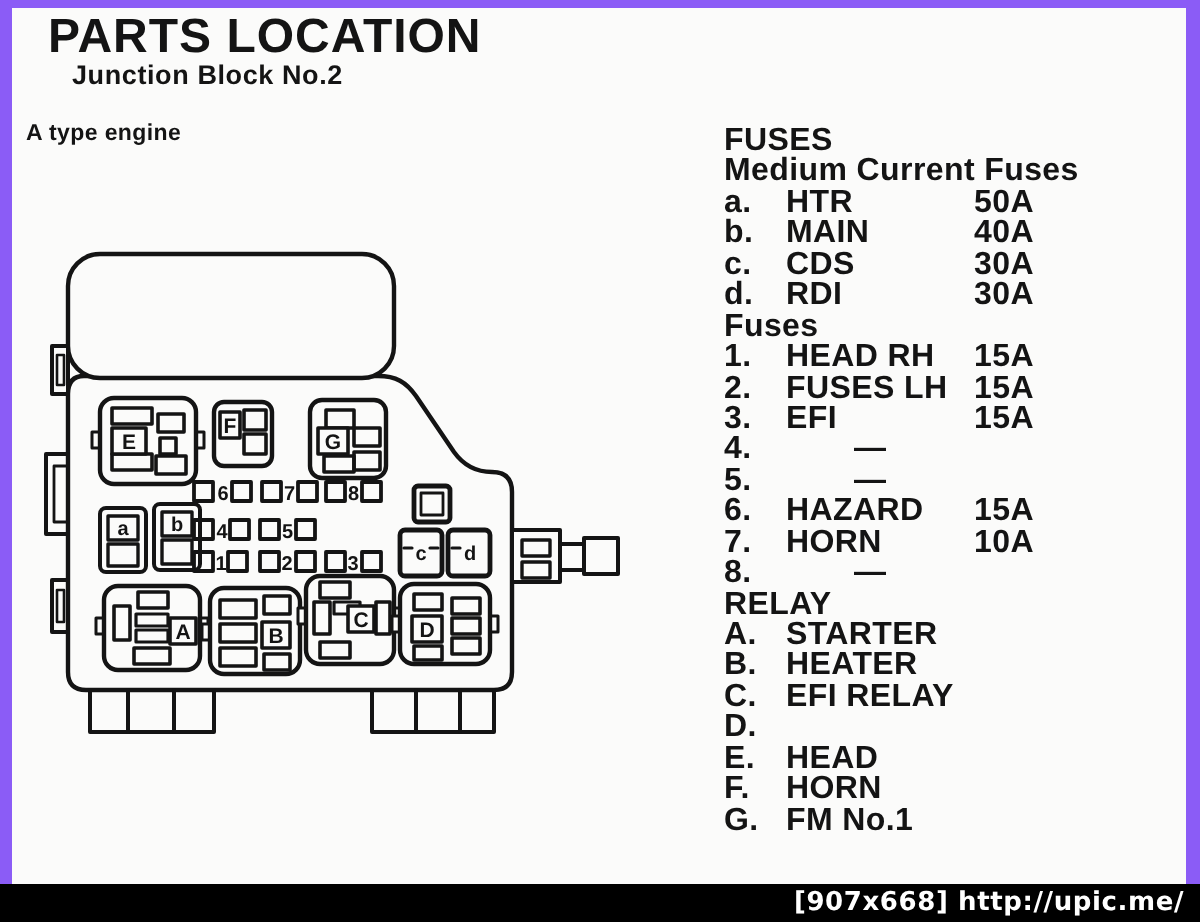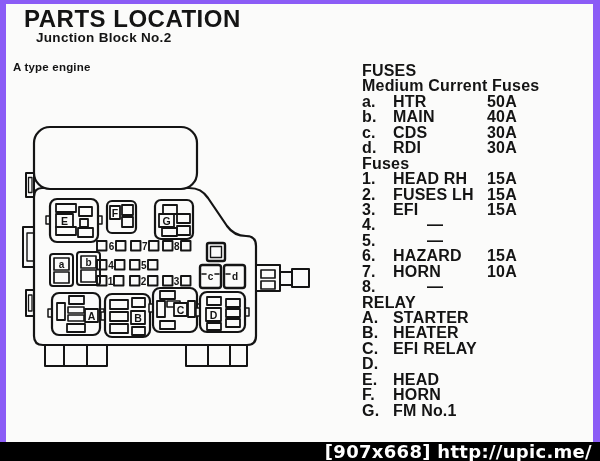--- a/index.html
+++ b/index.html
@@ -12,21 +12,21 @@
   .engine{left:13px;top:61px;font-size:11.5px;font-weight:bold;letter-spacing:0.2px;white-space:nowrap;}
   .legend{left:362px;top:63px;width:190px;font-size:16px;font-weight:bold;letter-spacing:0.2px;}
   .lrow{display:flex;height:15.45px;line-height:15.45px;white-space:nowrap;}
   .cid{width:31px;flex:0 0 31px;}
   .cname{width:94px;flex:0 0 94px;}
   .cname.dash{padding-left:34px;width:60px;flex:0 0 60px;}
   .camp{flex:1;}
   svg.diagram{position:absolute;left:0;top:0;pointer-events:none;}
   .wmbar{position:absolute;left:0;top:442px;width:600px;height:19px;background:#000;
          display:flex;justify-content:flex-end;align-items:center;}
-  .wmtext{color:#fff;font-size:18px;font-weight:bold;padding-right:8px;letter-spacing:0.3px;
+  .wmtext{color:#fff;font-size:13px;font-weight:bold;padding-right:8px;letter-spacing:0.3px;
           font-family:"DejaVu Sans",sans-serif;text-align:center;}
 </style>
 </head>
 <body>
 
 <div class="frame">
   <div class="page"></div>
 
   <div class="abs title">PARTS LOCATION</div>
   <div class="abs subtitle">Junction Block No.2</div>

